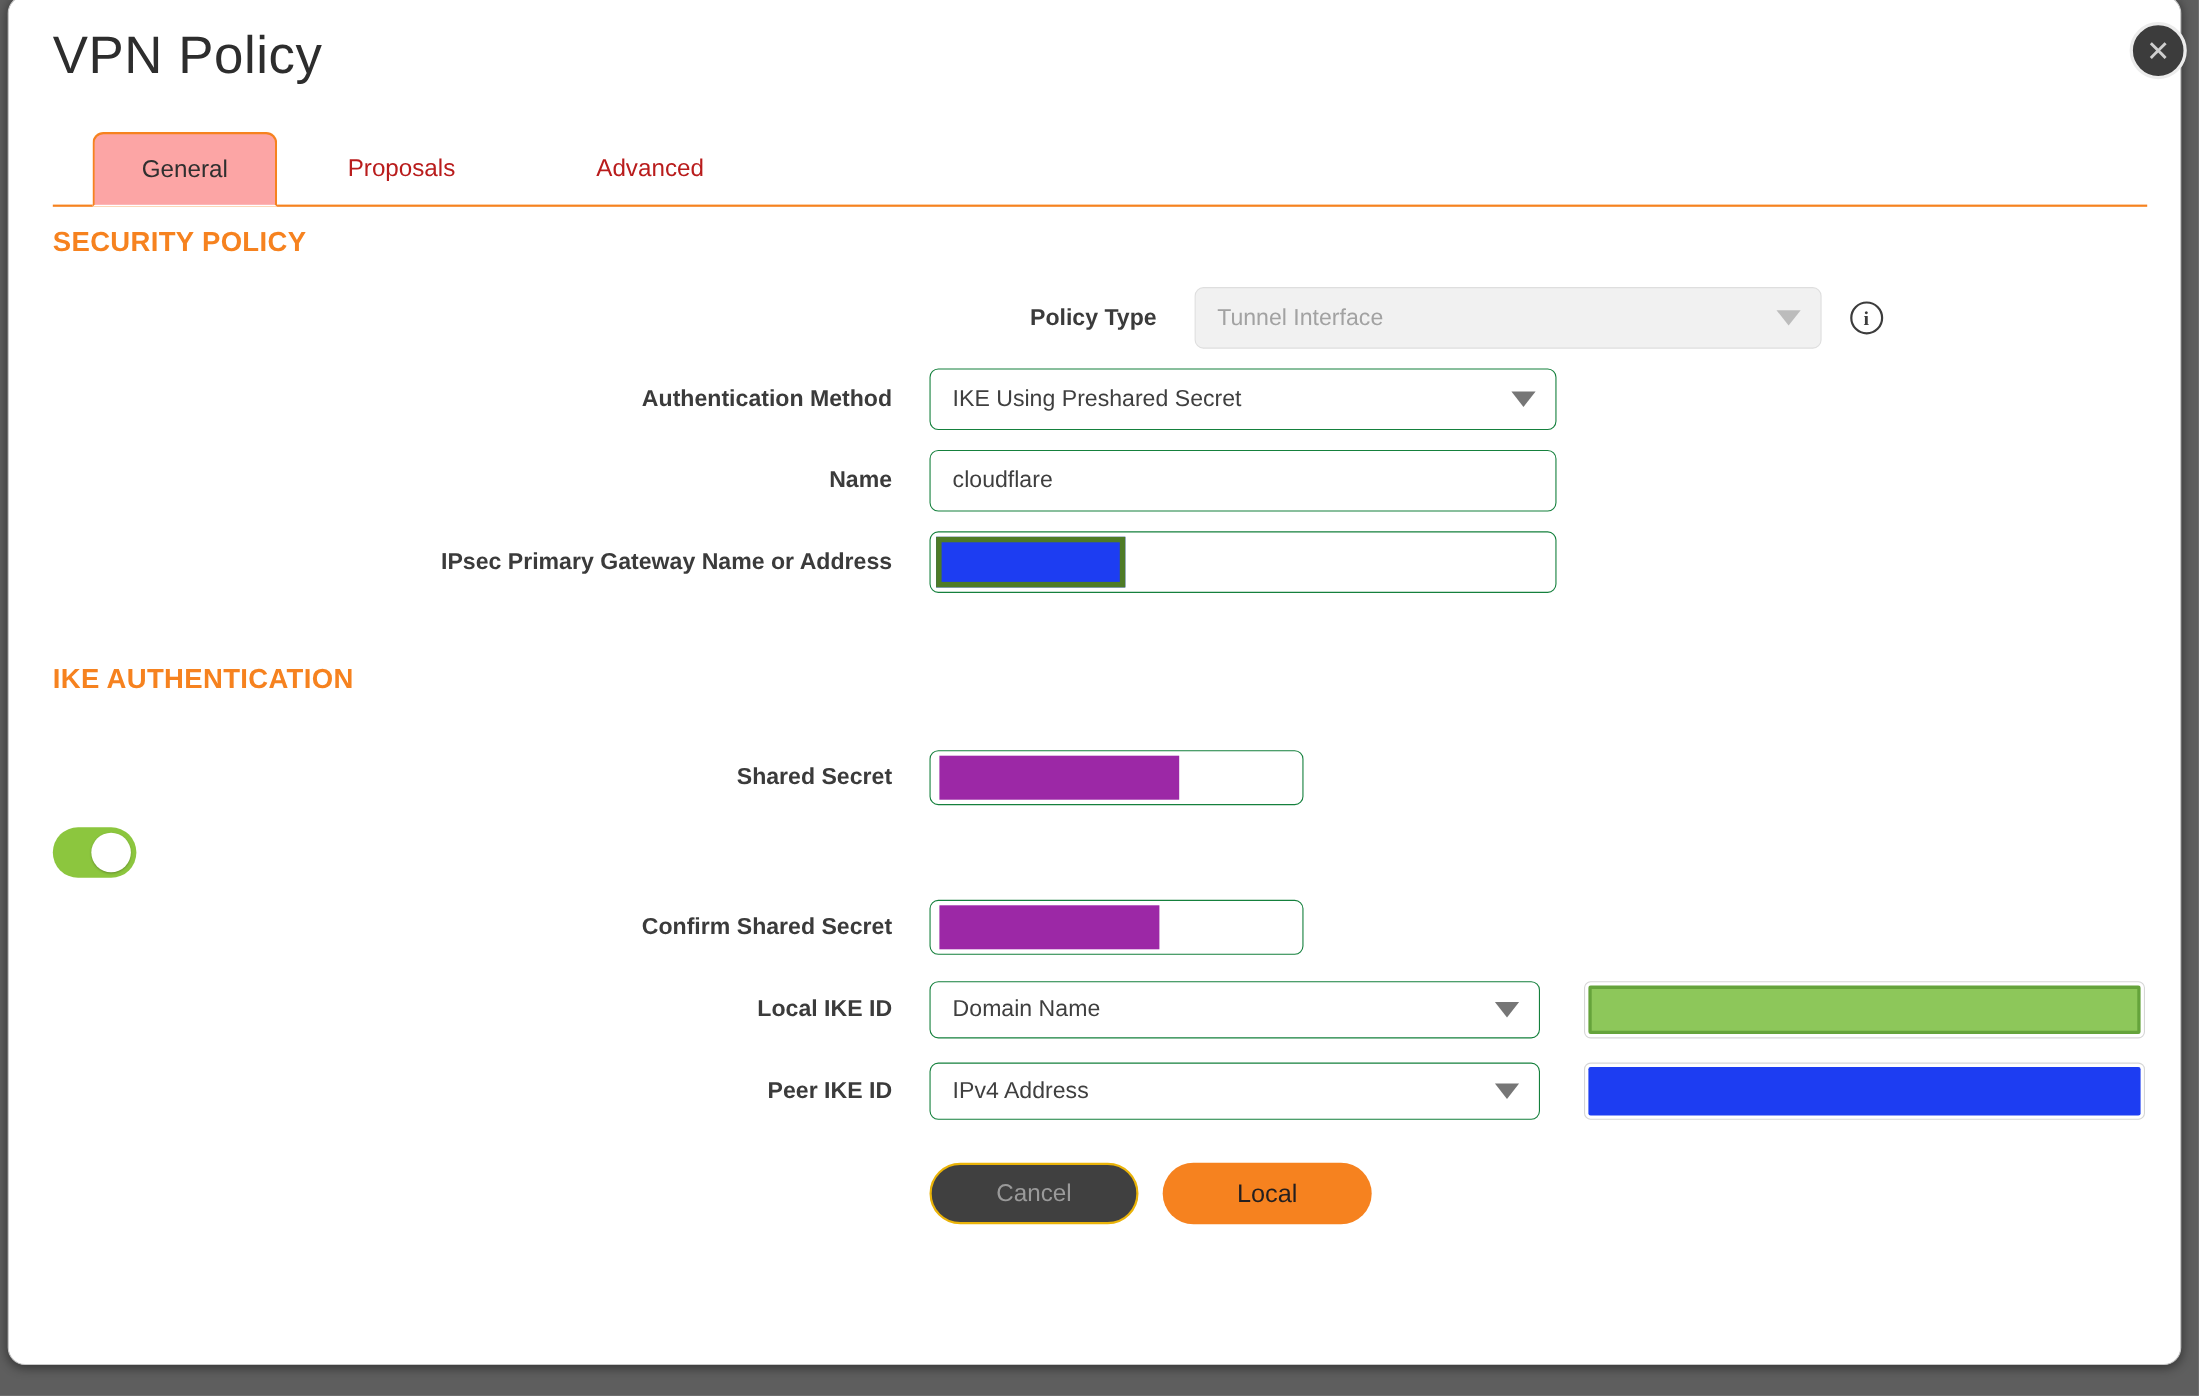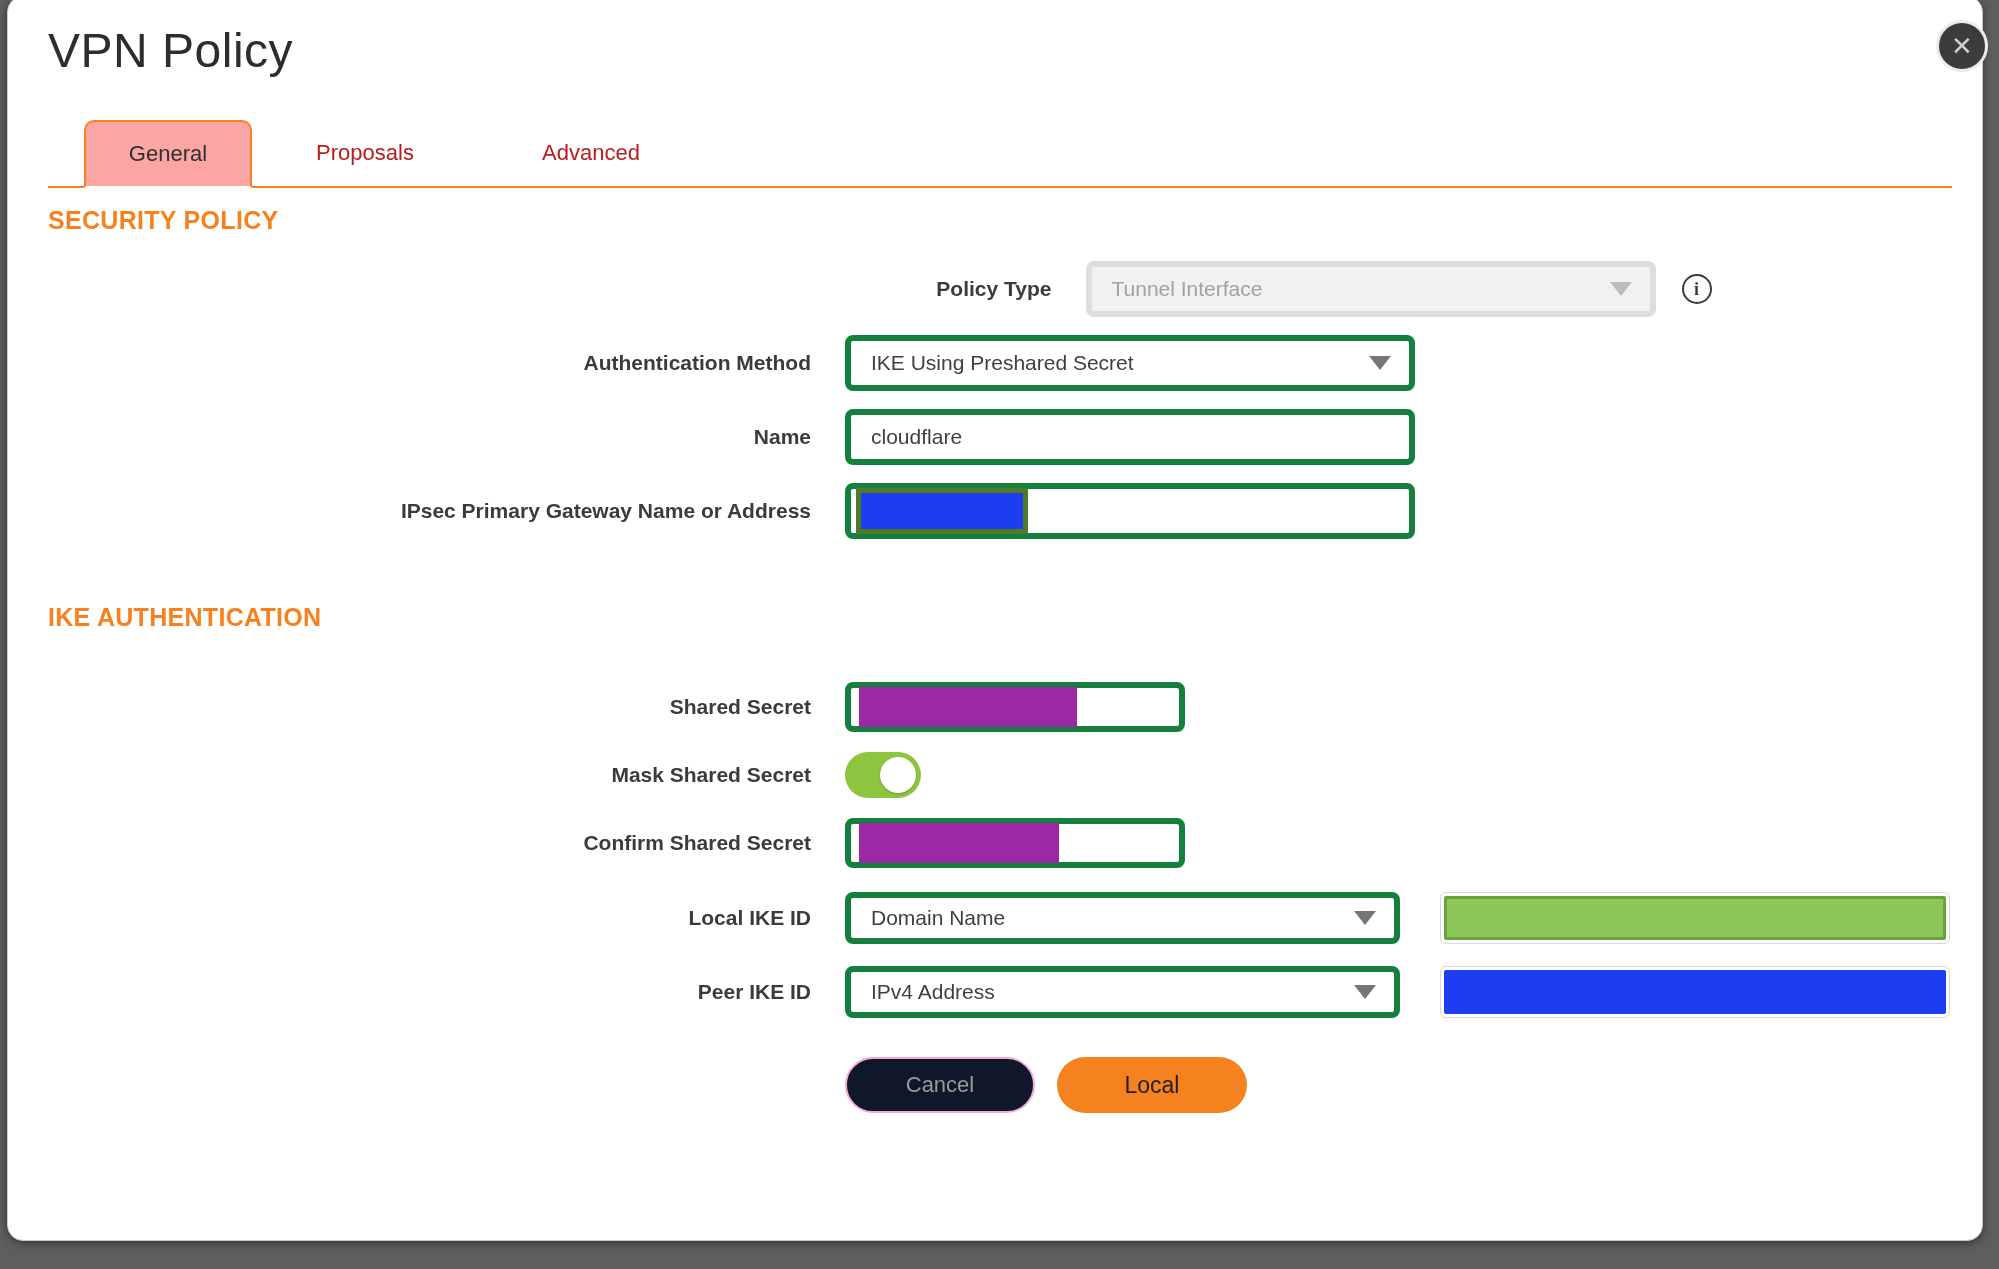--- a/index.html
+++ b/index.html
@@ -40,21 +40,21 @@
   .section-heading.second { margin-top:64px; }
 
   .form-row { display:flex; align-items:center; }
   .form-row .lbl {
     width:763px; flex:0 0 763px; text-align:right; padding-right:0;
     font-size:21px; font-weight:700; color:#3b3b3b; margin-right:34px;
   }
 
   .select, .input {
     position:relative; display:flex; align-items:center;
-    background:#fff; border:6px solid #15803d; border-radius:8px;
+    background:#fff; border:1px solid #15803d; border-radius:8px;
     padding-left:20px; font-size:21px; color:#3f3f3f;
   }
   .w-wide { width:570px; height:56px; }
   .w-secret { width:340px; height:50px; }
   .w-ike { width:555px; height:52px; }
 
   .select .caret {
     position:absolute; right:18px; top:50%; transform:translateY(-50%);
     width:0; height:0;
     border-left:11px solid transparent; border-right:11px solid transparent;
@@ -86,21 +86,21 @@
   
   .toggle { position:relative; width:76px; height:46px; border-radius:23px; background:#8cc63e; cursor:pointer; }
   .toggle .knob {
     position:absolute; top:5px; right:5px; width:36px; height:36px;
     background:#fff; border-radius:50%; box-shadow:0 1px 2px rgba(0,0,0,.25);
   }
 
   
   .btn-row { margin-top:39px; }
   .btn { height:56px; border-radius:28px; display:flex; align-items:center; justify-content:center; cursor:pointer; }
-  .btn.cancel { width:190px; background:#0f172a; border:2px solid #f9a8d4; color:#9a9a9a; font-size:22px; }
+  .btn.cancel { width:190px; background:#404040; border:2px solid #eab308; color:#9a9a9a; font-size:22px; }
   .btn.save { width:190px; margin-left:22px; background:#f6821f; border:none; color:#231f20; font-size:23px; }
 
   
   .mt-26 { margin-top:26px;justify-content:center; } .mt-18 { margin-top:18px; } .mt-50 { margin-top:50px; }
   .mt-20 { margin-top:20px; } .mt-24 { margin-top:24px; } .mt-22 { margin-top:22px; }
 </style>
 </head>
 <body>
 
 <div class="backdrop">
@@ -158,21 +158,20 @@
     <div class="section-heading second">IKE AUTHENTICATION</div>
 
     <div class="form-row mt-50">
       <div class="lbl">Shared Secret</div>
       <div class="input w-secret" style="padding-left:0;">
         <div class="redact-purple a"></div>
       </div>
     </div>
 
     <div class="form-row mt-20">
-      <div class="lbl">Mask Shared Secret</div>
       <div class="toggle" id="mask-toggle">
         <div class="knob"></div>
       </div>
     </div>
 
     <div class="form-row mt-20">
       <div class="lbl">Confirm Shared Secret</div>
       <div class="input w-secret" style="padding-left:0;">
         <div class="redact-purple b"></div>
       </div>

